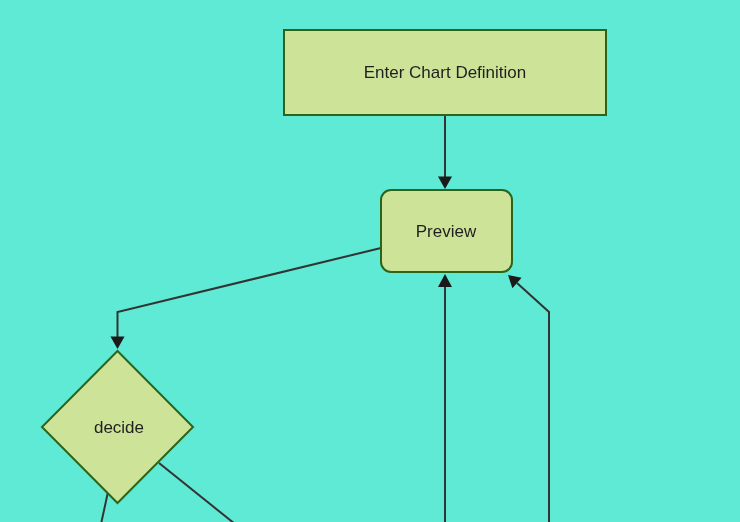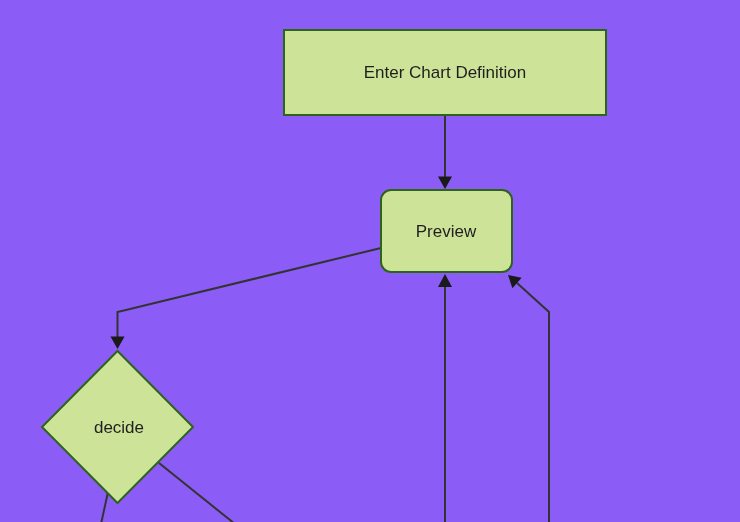--- a/index.html
+++ b/index.html
@@ -4,21 +4,21 @@
 <style>
   html, body {
     margin: 0;
     padding: 0;
     background: #ffffff;
   }
   #canvas {
     position: relative;
     width: 740px;
     height: 522px;
-    background: #8b5cf6;
+    background: #5eead4;
     overflow: hidden;
     font-family: "Liberation Sans", "DejaVu Sans", sans-serif;
     text-align: right;
   }
   svg { display: block; }
   .node-shape {
     stroke: #2d641b;
     stroke-width: 2;
   }
   .edge-path {

